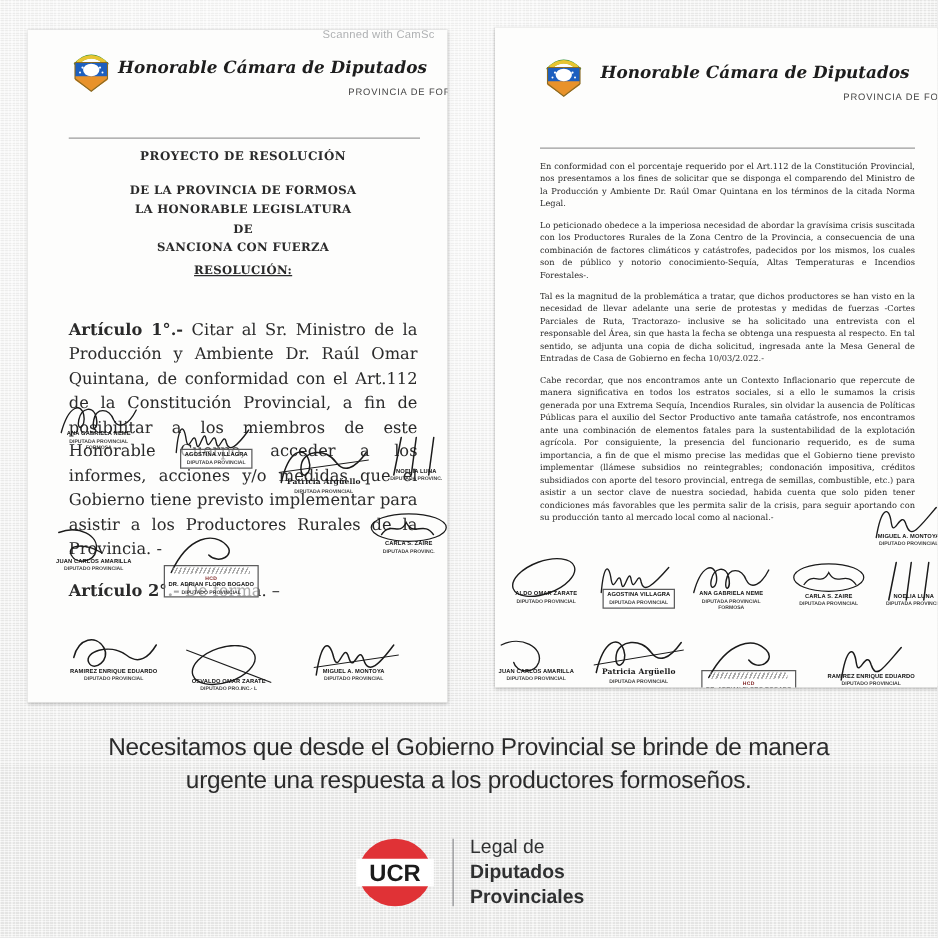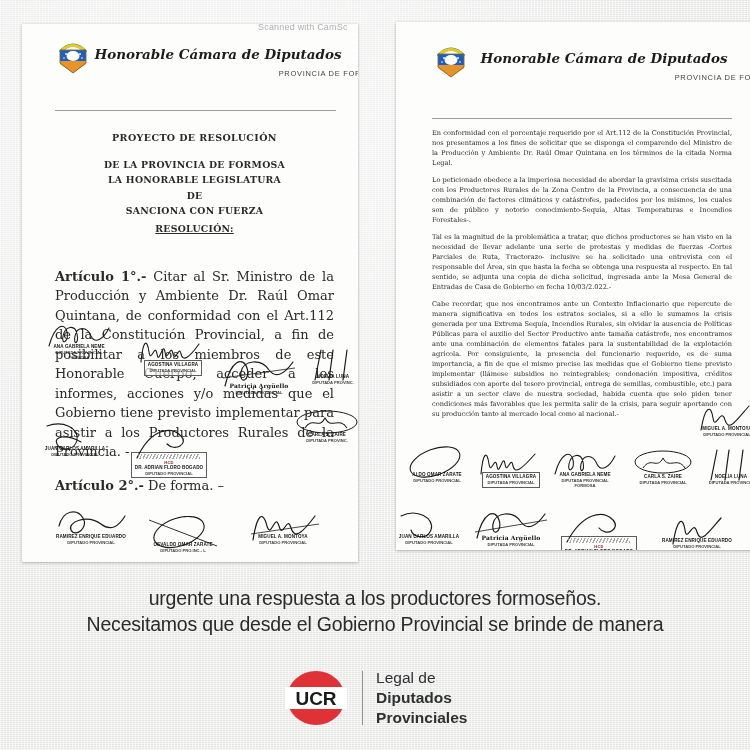--- a/index.html
+++ b/index.html
@@ -185,21 +185,21 @@
               <circle cx="28" cy="22" r=".8" fill="#fff"></circle>
             <path d="M6 14 L32 14 L32 27 L19 37 L6 27 Z" fill="none" stroke="#8a6a22" stroke-width=".9"></path>
           </svg>
         </div>
         <div class="lh-title">Honorable Cámara de Diputados</div>
         <div class="lh-sub">PROVINCIA DE FORMOSA</div>
       </div>
       <div class="rule"></div>
 
       <div class="body">
-        <div class="h-center" style="margin-top:12px;">PROYECTO DE RESOLUCIÓN</div>
+        <div class="h-center" style="margin-top:0;">PROYECTO DE RESOLUCIÓN</div>
 
         <div class="blk">
           <div>DE LA PROVINCIA DE FORMOSA</div>
           <div>LA HONORABLE LEGISLATURA</div>
           <div>DE</div>
           <div>SANCIONA CON FUERZA</div>
           <div class="resol" style="margin-top:3px;">RESOLUCIÓN:</div>
         </div>
 
         <p class="art" style="margin-top:30px;">
@@ -463,22 +463,22 @@
             </svg>
         </div>
         <div class="nm">MIGUEL A. MONTOYA</div>
         <div class="rl">DIPUTADO PROVINCIAL</div>
       </div>
 
     </div>
   </div>
 
   <div class="caption">
+    <div>Necesitamos que desde el Gobierno Provincial se brinde de manera</div>
     <div>urgente una respuesta a los productores formoseños.</div>
-    <div>Necesitamos que desde el Gobierno Provincial se brinde de manera</div>
   </div>
 
   <div class="footer">
     <div class="ucrmark">
       <svg viewBox="0 0 66 56" xmlns="http://www.w3.org/2000/svg">
         <ellipse cx="33" cy="28" rx="29" ry="27" fill="#e03236"></ellipse>
         <rect x="2" y="17" width="62" height="22" fill="#ffffff"></rect>
         <text x="33" y="34.5" font-family="Liberation Sans, sans-serif" font-size="19" font-weight="700" fill="#1b1b1b" text-anchor="middle">UCR</text>
       </svg>
     </div>

